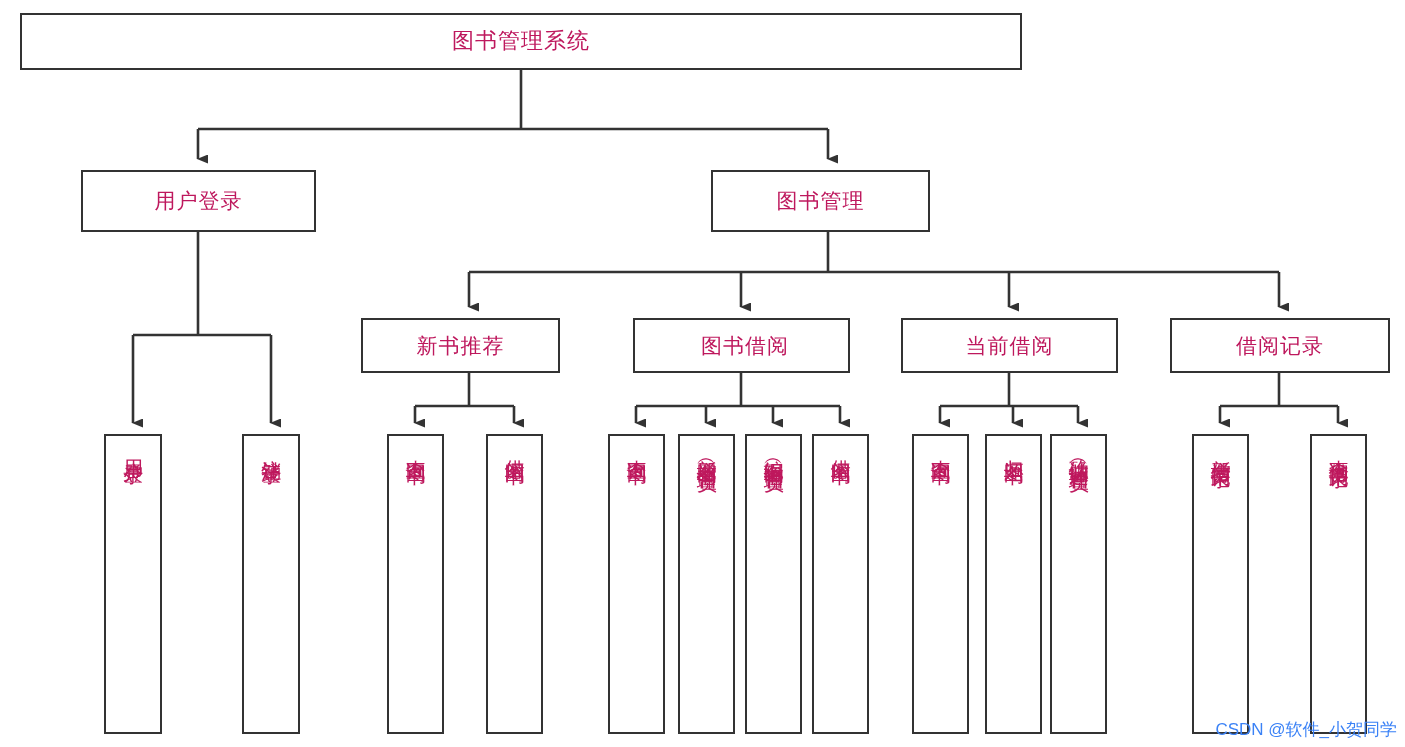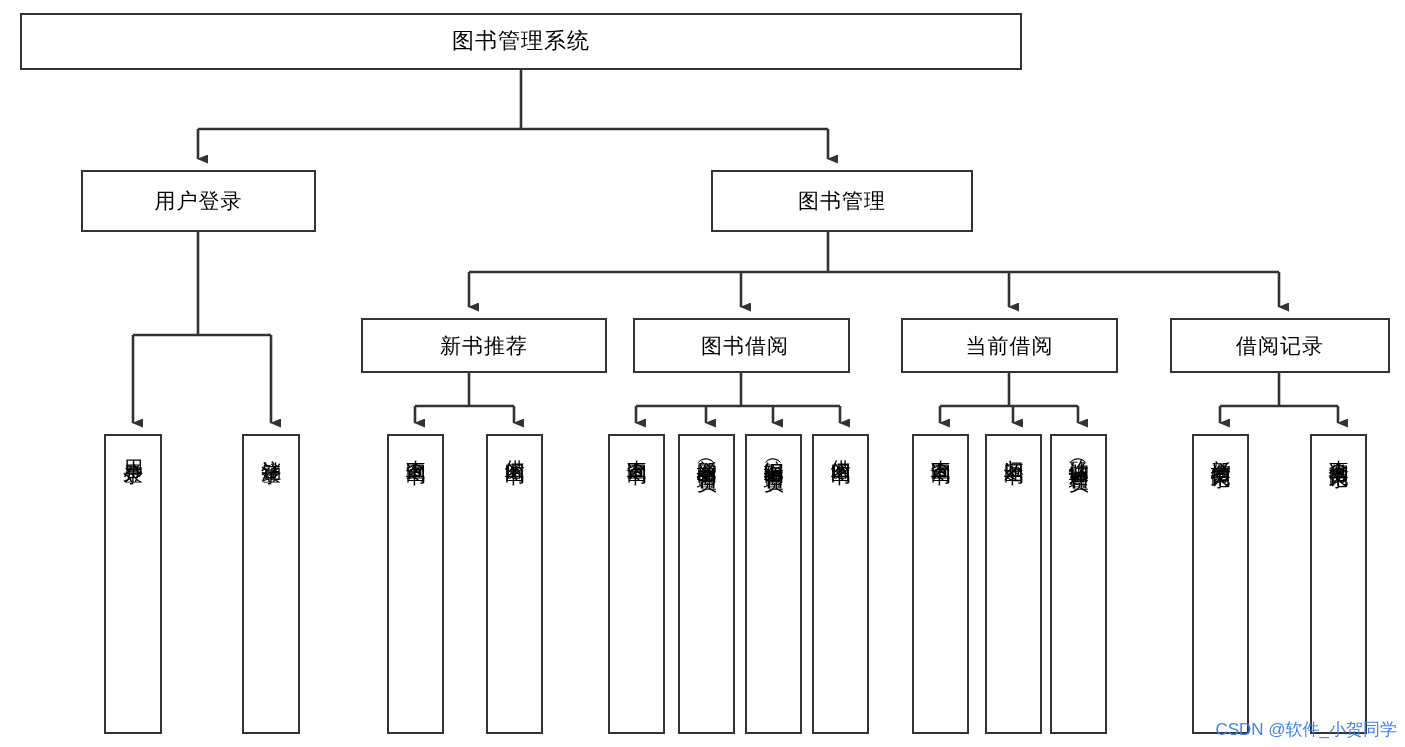--- a/index.html
+++ b/index.html
@@ -30,21 +30,21 @@
     background: #ffffff;
     border: 2px solid #333333;
     display: flex;
     align-items: center;
     justify-content: center;
     text-align: center;
     color: #222222;
   }
   .node-label {
     display: block;
-    color: #000000;
+    color: #be185d;
     letter-spacing: 1px;
   }
   
   .node.horiz .node-label {
     font-size: 21px;
     line-height: 1.2;
     white-space: nowrap;
   }
   .node.title .node-label {
     font-size: 22px;
@@ -121,25 +121,25 @@
       </g>
   </svg>
 
   <div class="node horiz title" style="left: 20px; top: 13px; width: 1002px; height: 57px;">
     <span class="node-label">图书管理系统</span>
   </div>
 
   <div class="node horiz" style="left: 81px; top: 170px; width: 235px; height: 62px;">
     <span class="node-label">用户登录</span>
   </div>
-  <div class="node horiz" style="left: 711px; top: 170px; width: 262px; height: 62px;">
+  <div class="node horiz" style="left: 711px; top: 170px; width: 219px; height: 62px;">
     <span class="node-label">图书管理</span>
   </div>
 
-  <div class="node horiz" style="left: 361px; top: 318px; width: 246px; height: 55px;">
+  <div class="node horiz" style="left: 361px; top: 318px; width: 199px; height: 55px;">
     <span class="node-label">新书推荐</span>
   </div>
   <div class="node horiz" style="left: 633px; top: 318px; width: 217px; height: 55px; padding-left: 7px;">
     <span class="node-label">图书借阅</span>
   </div>
   <div class="node horiz" style="left: 901px; top: 318px; width: 217px; height: 55px; text-align: center;">
     <span class="node-label">当前借阅</span>
   </div>
   <div class="node horiz" style="left: 1170px; top: 318px; width: 220px; height: 55px;">
     <span class="node-label">借阅记录</span>

